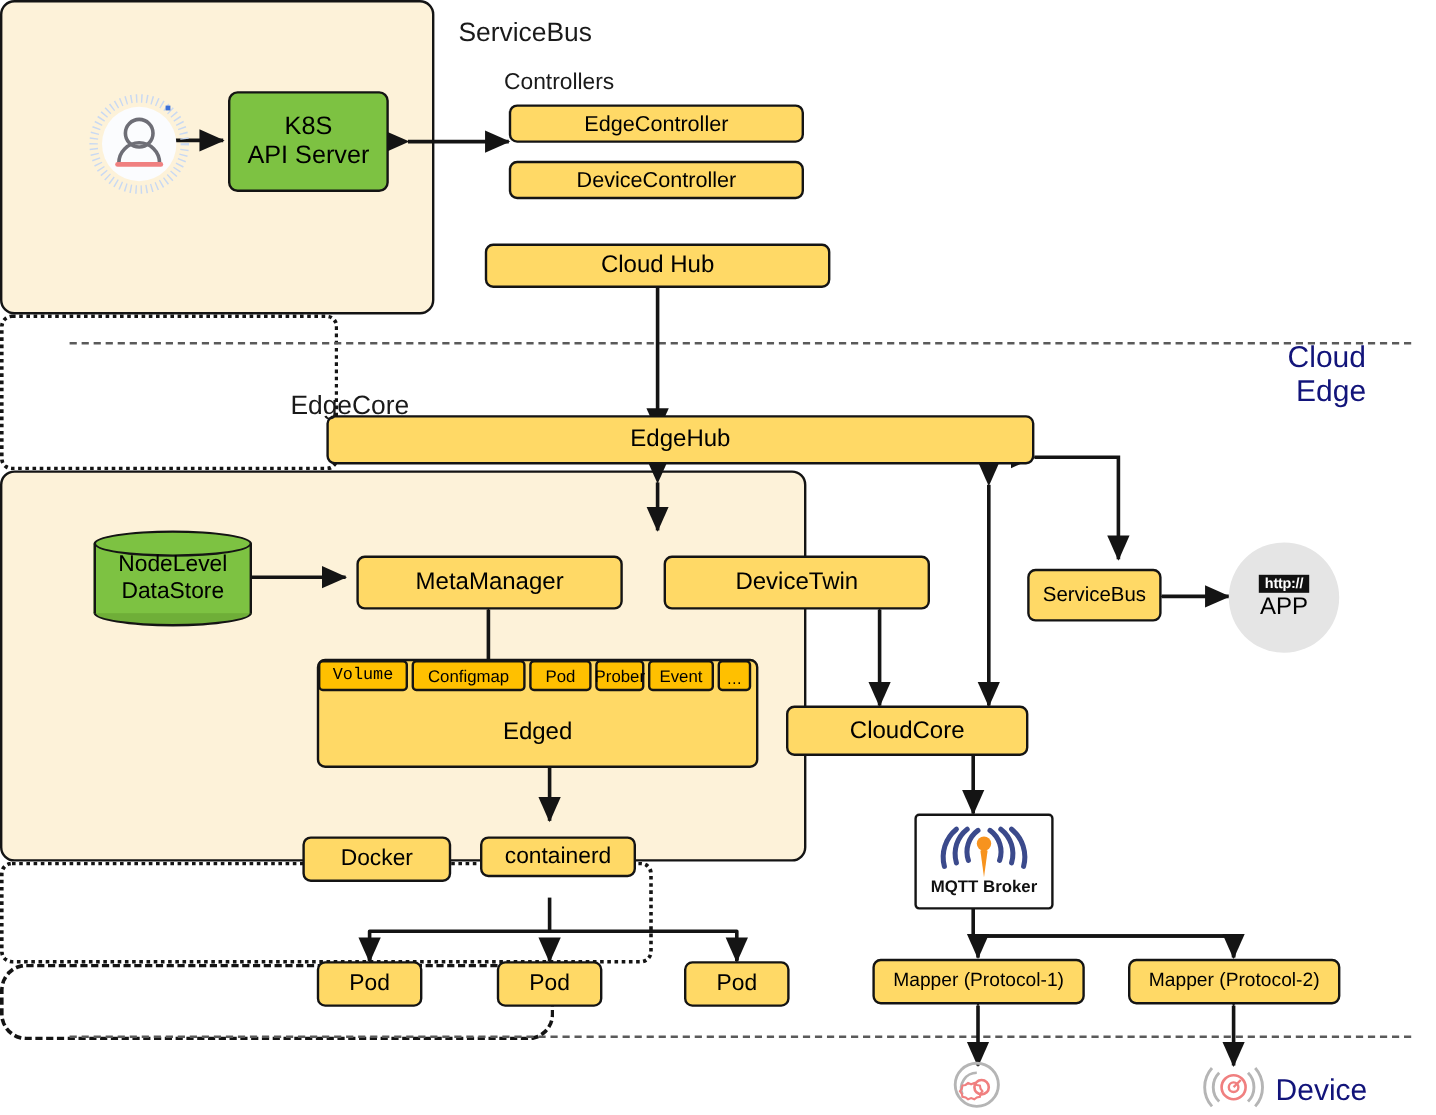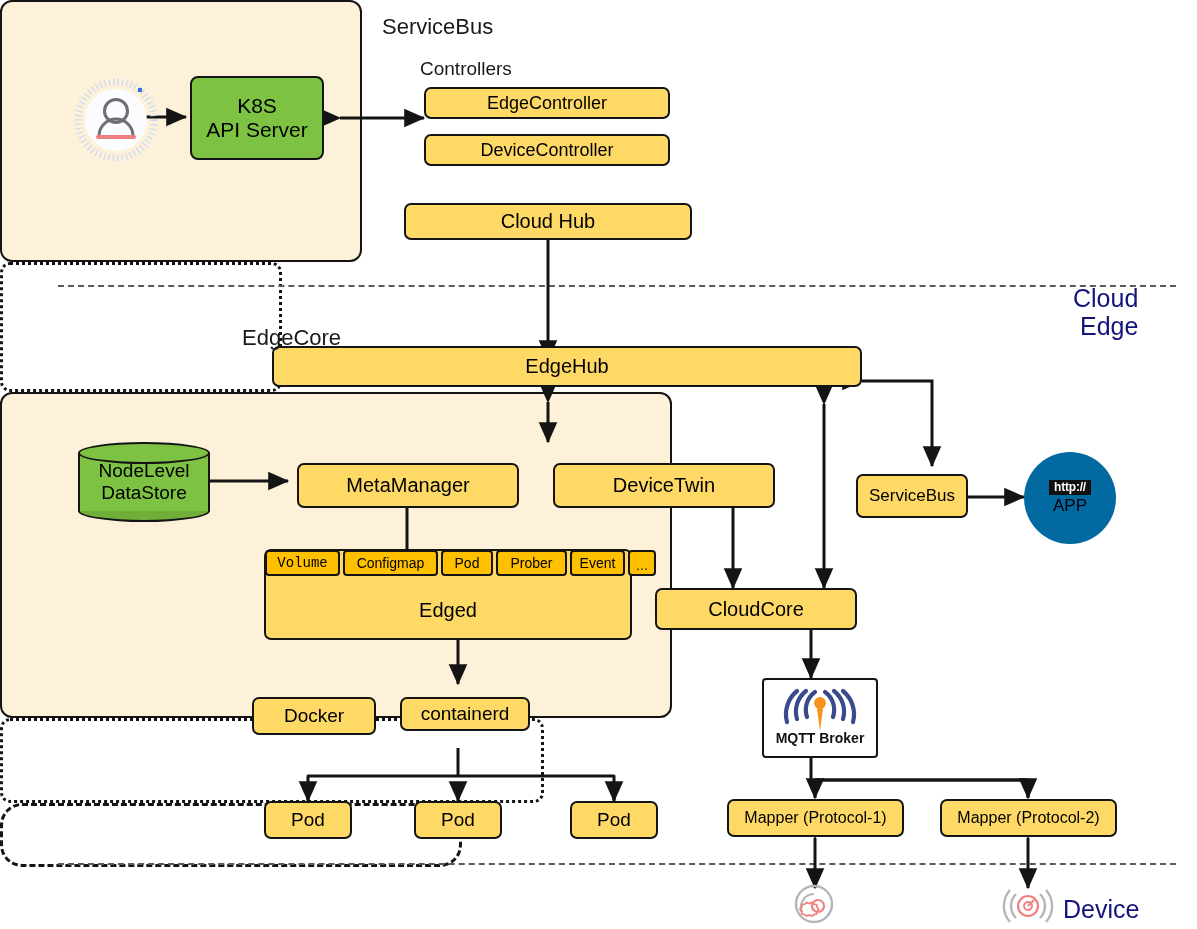--- a/index.html
+++ b/index.html
@@ -117,38 +117,38 @@
   .cyl .bot { bottom: -2px; background: #6fae38; }
   .cyl .txt {
     position: absolute;
     left: 0; top: 0; width: 100%; height: 100%;
     display: flex; align-items: center; justify-content: center;
     font-size: 19px; text-align: center; line-height: 1.15;
     z-index: 3;
   }
   
   .circleY {
-    background: #0369a1;
+    background: #e5e5e5;
     border-radius: 50%;
     display: flex;
     flex-direction: column;
     align-items: center;
     justify-content: center;
   }
   .httpbadge {
     background: #111111;
     color: #ffffff;
     font-size: 12px;
     font-weight: bold;
     padding: 1px 5px 2px 5px;
     letter-spacing: -0.2px;
     line-height: 1;
     margin-bottom: 1px;
   }
-  .app-txt { font-size: 17px; }
+  .app-txt { font-size: 20px; }
   
   .mqtt {
     background: #ffffff;
     border: 2.5px solid #141414;
     border-radius: 4px;
     display: flex;
     flex-direction: column;
     align-items: center;
     justify-content: flex-start;
     padding-top: 5px;
@@ -289,21 +289,21 @@
   <div style="position:absolute; left:265px; top:550px; display:flex; gap:3px; z-index:14;">
     <div class="node boxChip" style="position:relative; width:75px; height:26px;font-family:Liberation Mono, monospace;">
       <span>Volume</span>
     </div>
     <div class="node boxChip" style="position:relative; width:95px; height:26px;">
       <span>Configmap</span>
     </div>
     <div class="node boxChip" style="position:relative; width:52px; height:26px;">
       <span>Pod</span>
     </div>
-    <div class="node boxChip" style="position:relative; width:71px; height:26px;">
+    <div class="node boxChip" style="position:relative; width:41px; height:26px;">
       <span>Prober</span>
     </div>
     <div class="node boxChip" style="position:relative; width:55px; height:26px;">
       <span>Event</span>
     </div>
     <div class="node boxChip" style="position:relative; width:28px; height:26px; align-items:flex-end; font-size:13px;">
       <span>…</span>
     </div>
   </div>
 

